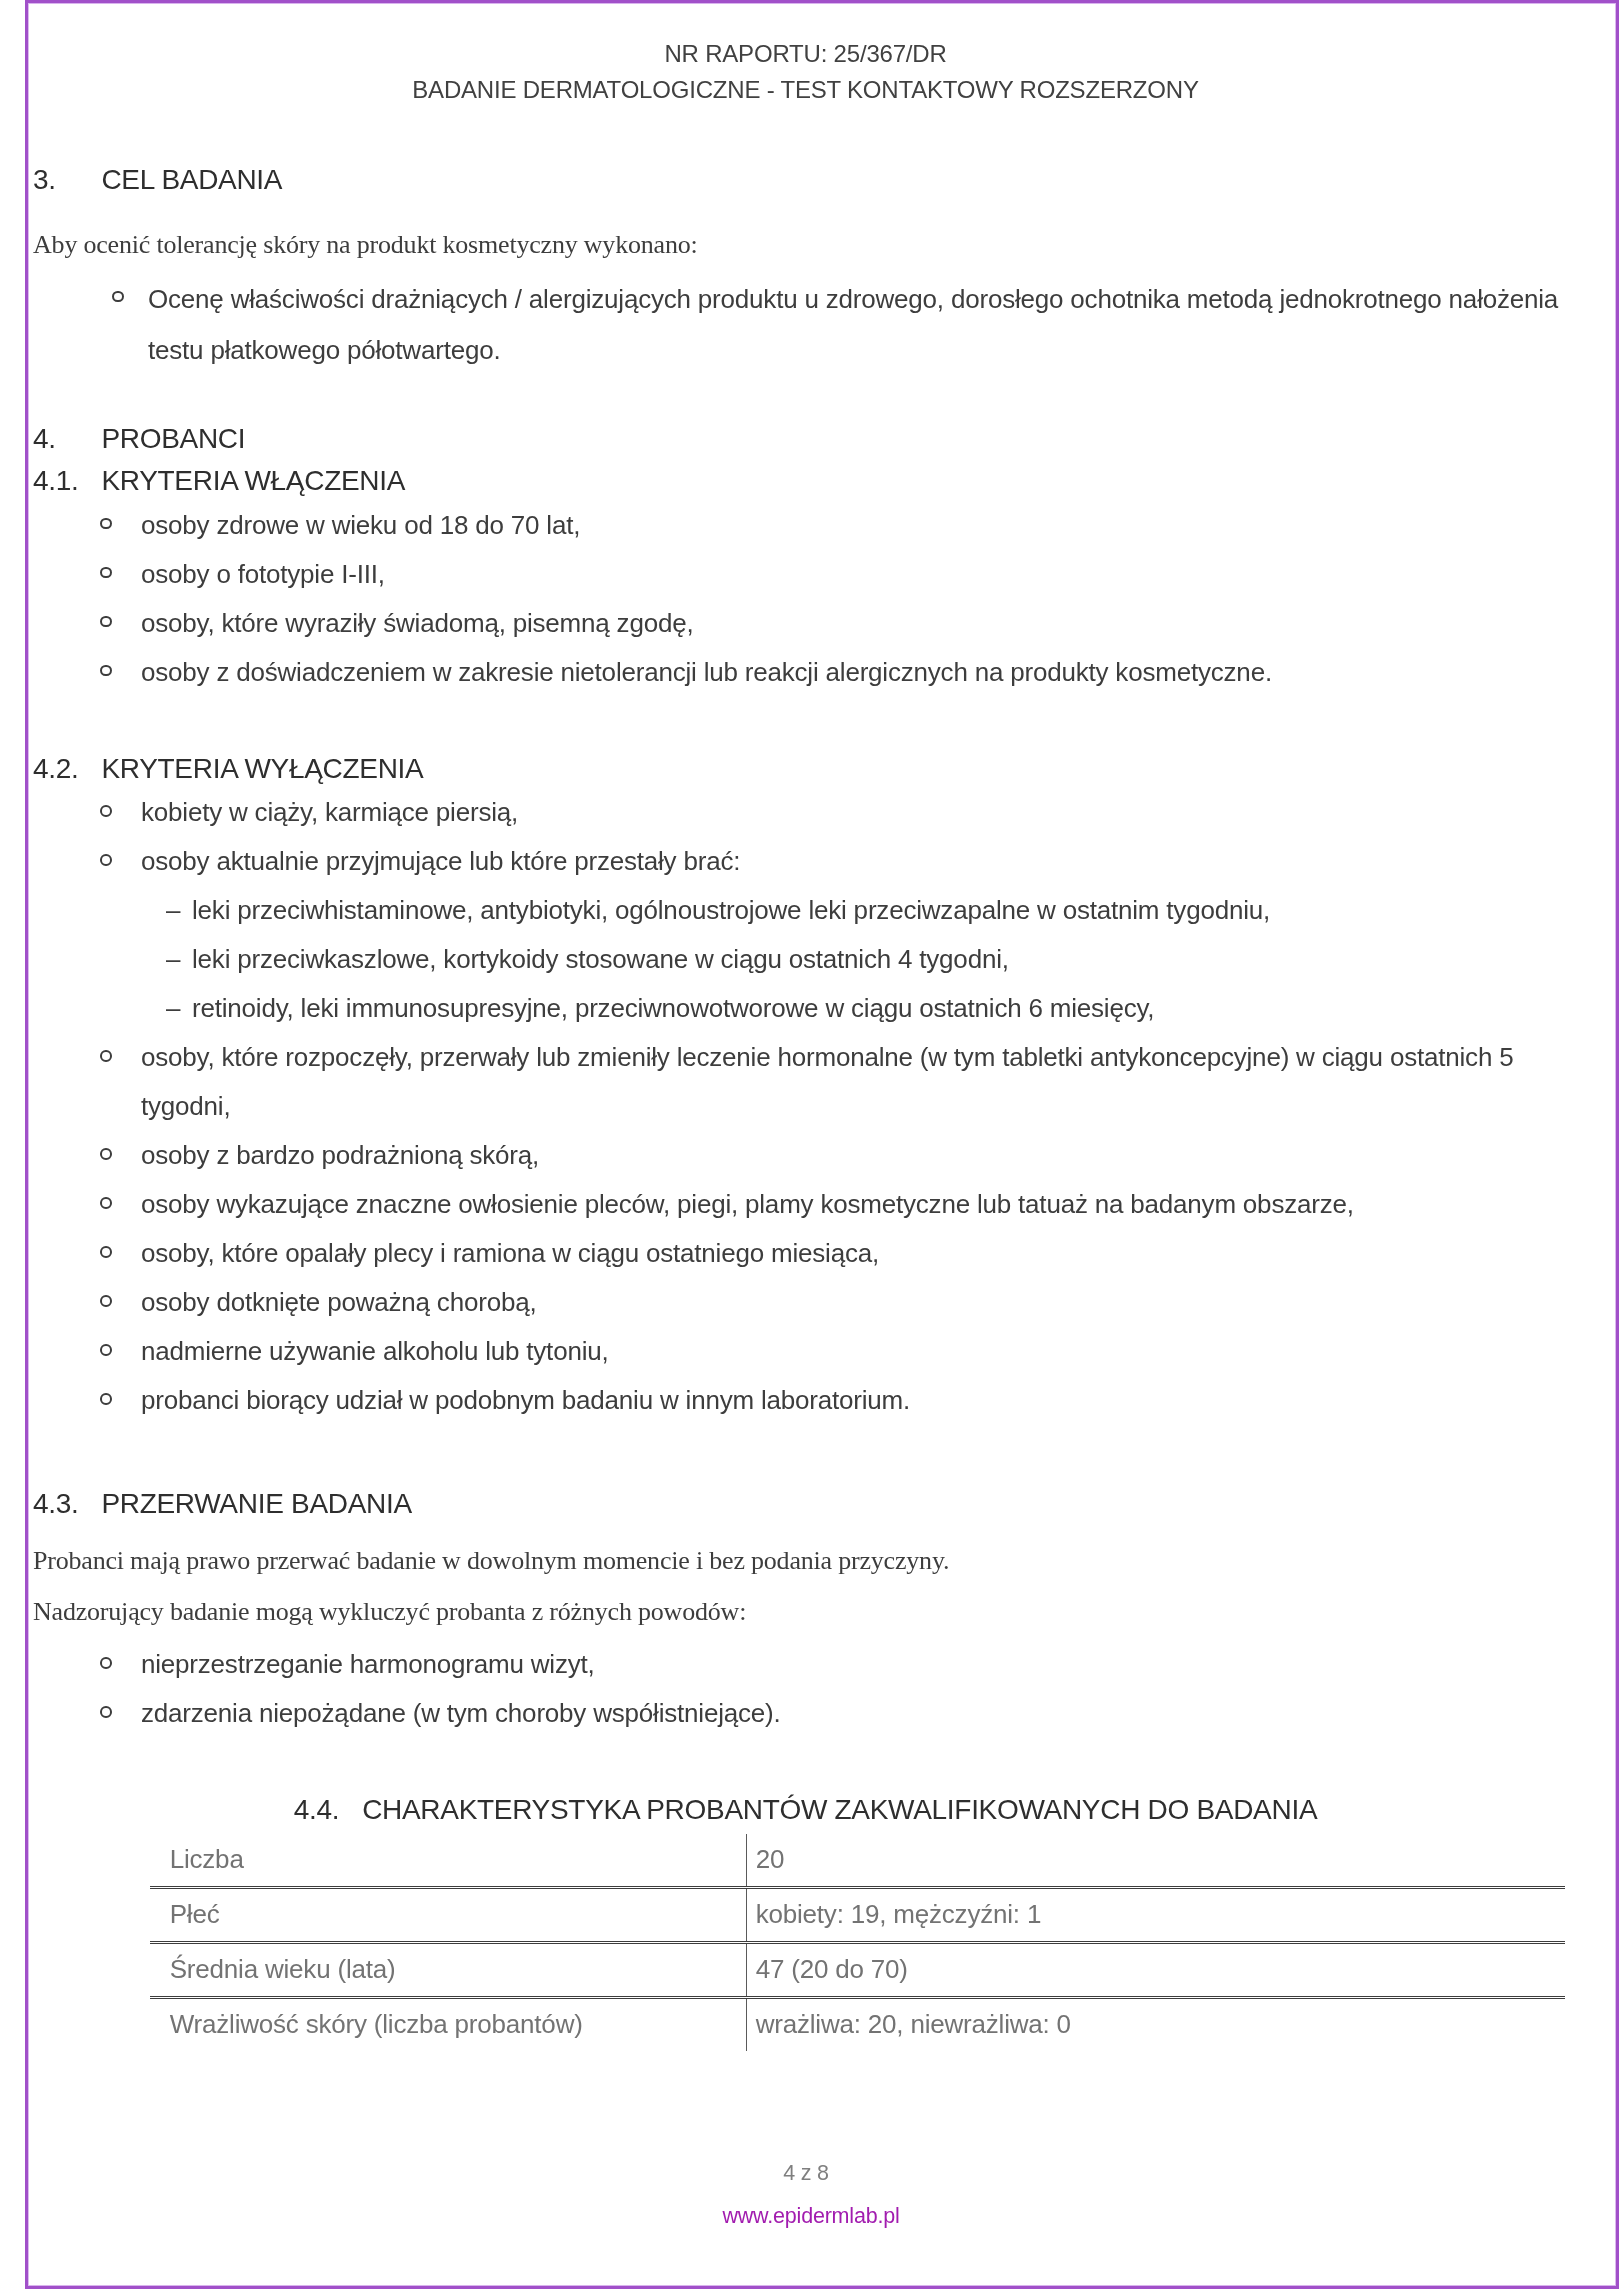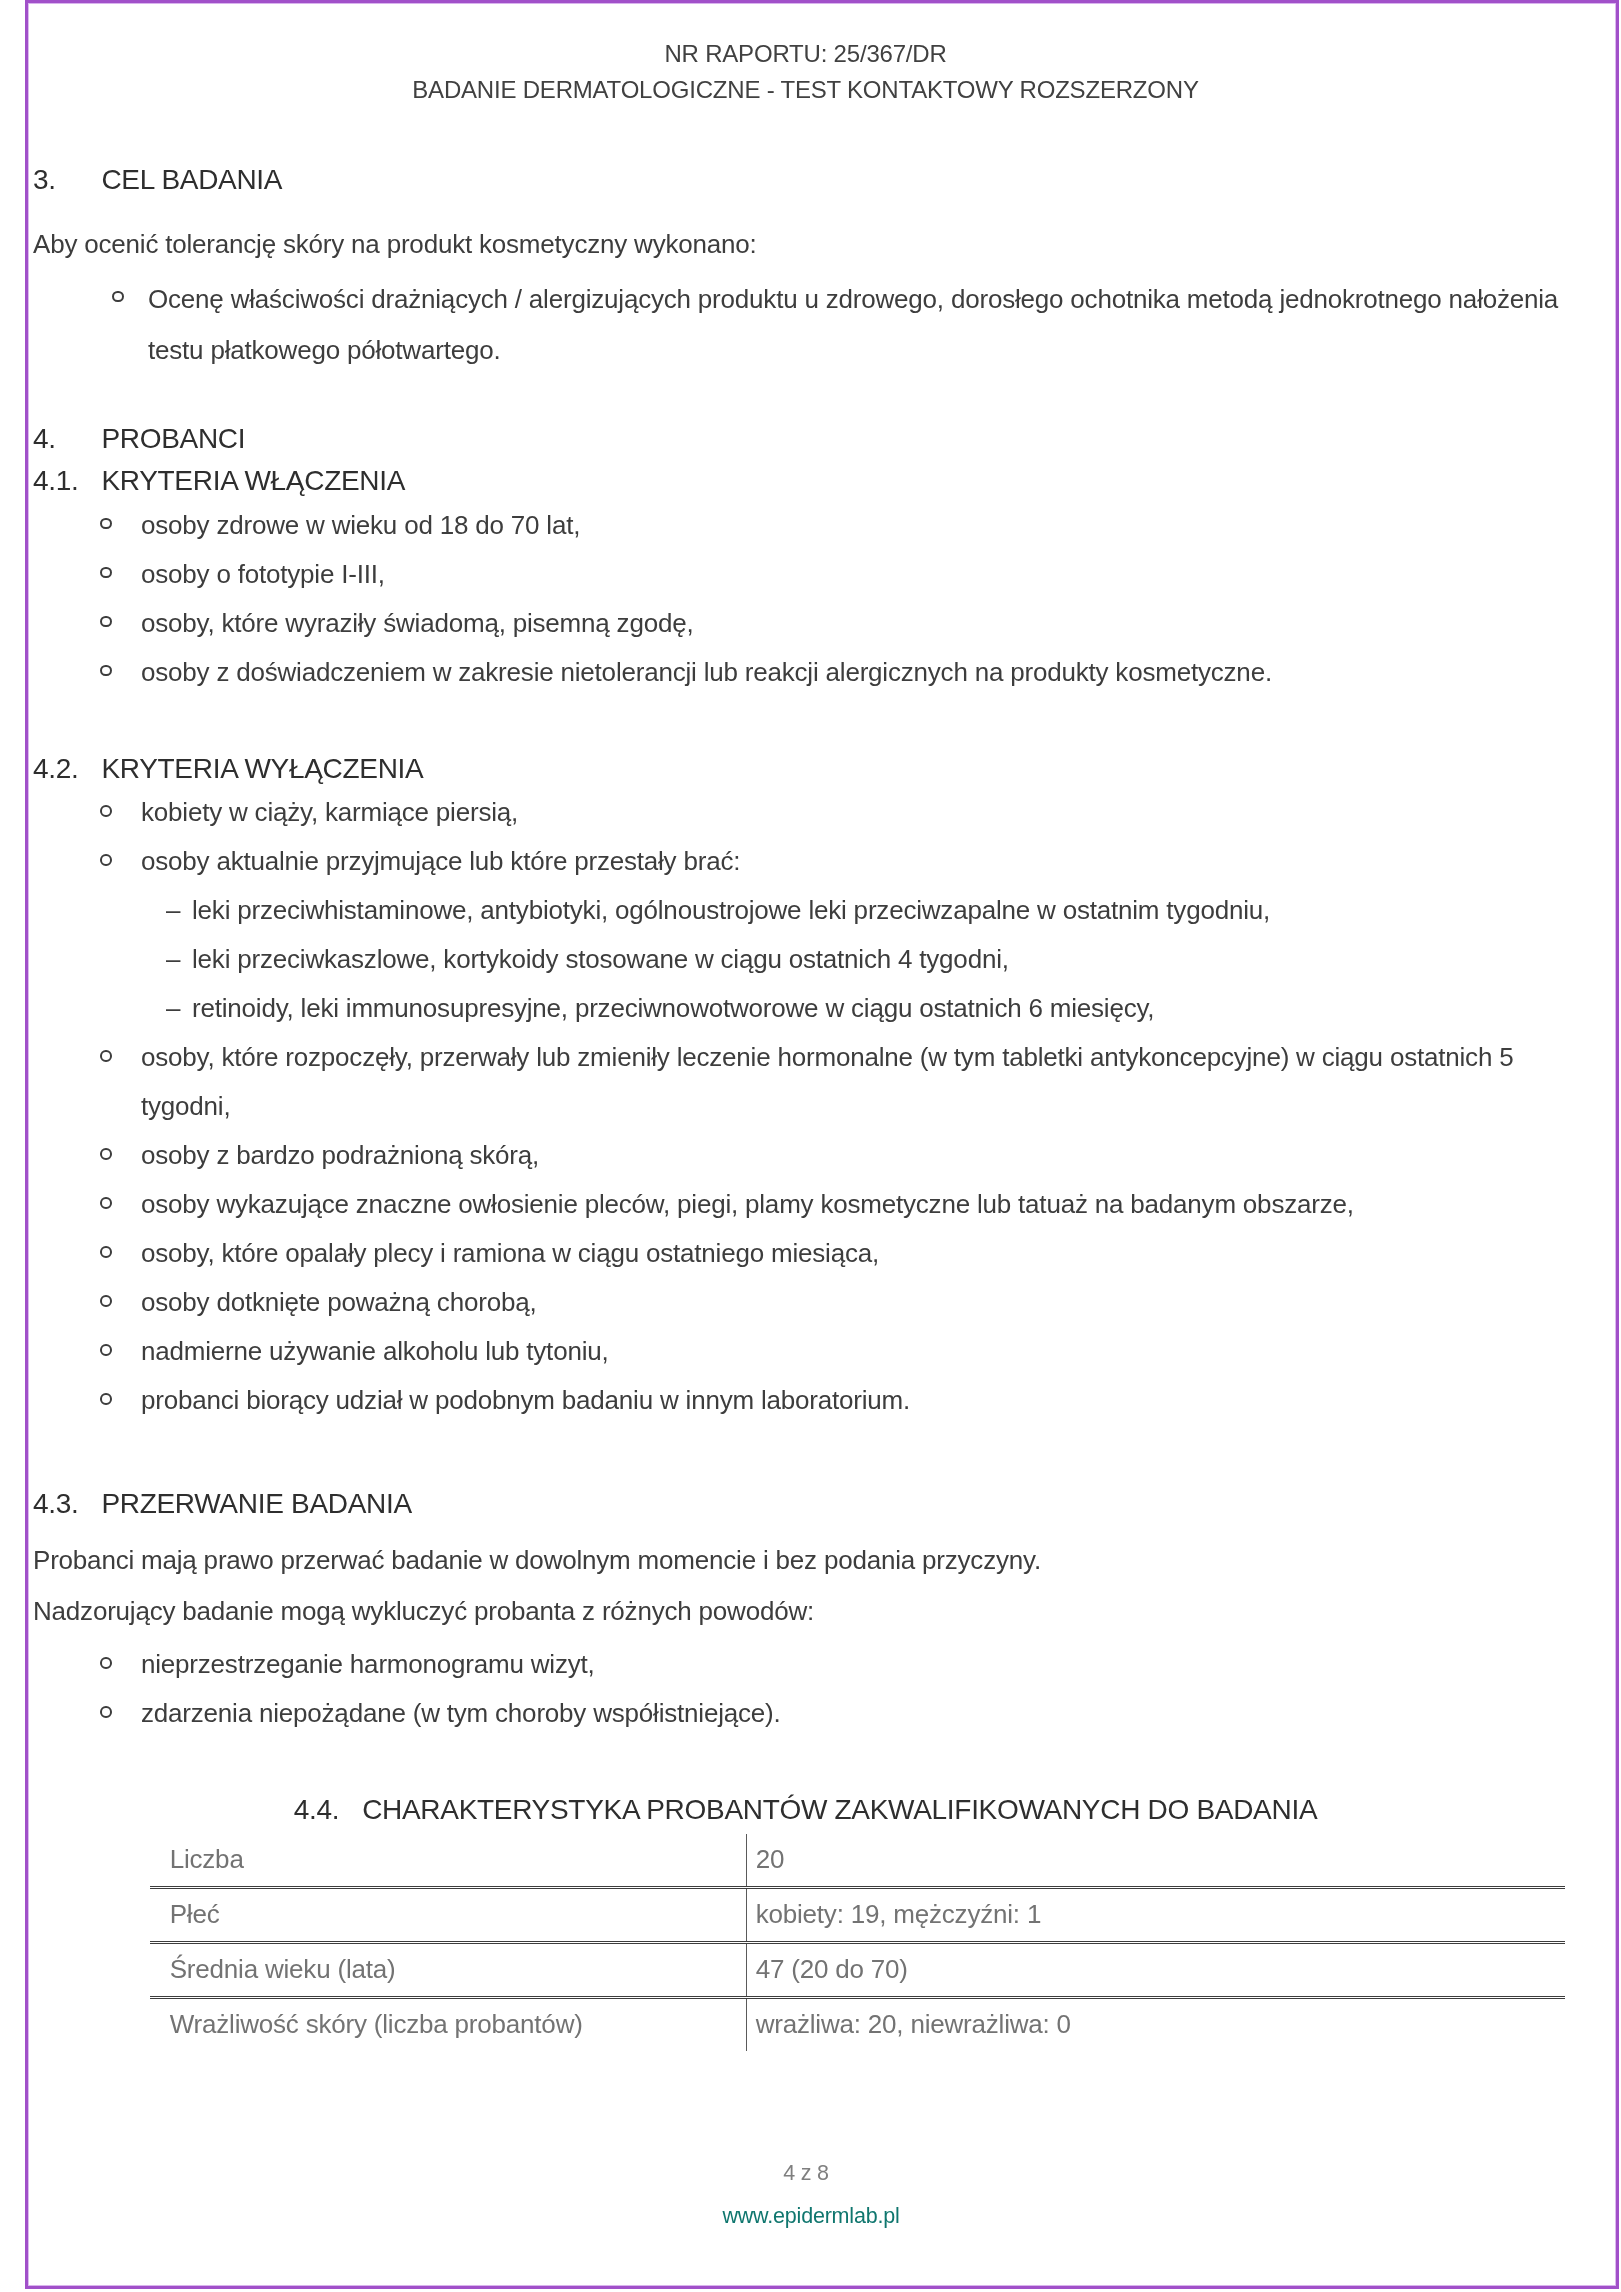--- a/index.html
+++ b/index.html
@@ -27,21 +27,21 @@
 
   .heading{display:flex;align-items:baseline;font-size:28px;color:#2e2e2e;line-height:32px;letter-spacing:-0.3px;}
   .heading .num{flex:0 0 auto;min-width:63px;padding-right:5.4px;}
   .h-s3{margin-top:56px;}
   .h-s4{margin-top:47px;}
   .h-s41{margin-top:10.7px;}
   .h-s42{margin-top:56px;}
   .h-s43{margin-top:63px;}
   .h-s44{margin-top:56px;justify-content:center;}
 
-  .para{line-height:51px;margin:0;}
+  .para{line-height:51px;margin:0;font-family:Liberation Serif, serif;}
   .intro{margin-top:23px;}
   .p43a{margin-top:14.3px;}
 
   ul.blist{list-style:none;margin:0;padding:0;}
   ul.blist{margin-top:3.6px;}
   ul.blist li{position:relative;padding-left:108px;line-height:49px;}
   ul.blist.wide li{line-height:51px;}
   ul.blist li .ring{
     position:absolute;left:67px;top:17px;
     width:11.6px;height:11.6px;border:2.2px solid #3d3d3d;border-radius:50%;
@@ -65,21 +65,21 @@
   table.subjects td{
     height:50px;vertical-align:middle;
     border-bottom:3.6px double #3d3d3d;
     font-size:26px;color:#737373;letter-spacing:-0.2px;
   }
   table.subjects tr:last-child td{border-bottom:none;}
   table.subjects td.c1{width:575px;border-right:1.8px solid #5a5a5a;padding-left:19.7px;}
   table.subjects td.c2{padding-left:9px;}
 
   .footer-page{position:absolute;left:0;right:10px;top:2157px;text-align:center;font-size:21.5px;color:#7f7f7f;line-height:32px;}
-  .footer-site{position:absolute;left:0;right:0;top:2200px;text-align:center;font-size:21.5px;color:#0f766e;line-height:32px;}
+  .footer-site{position:absolute;left:0;right:0;top:2200px;text-align:center;font-size:21.5px;color:#a21caf;line-height:32px;}
 </style>
 </head>
 <body>
 
 <div class="page">
   <div class="frame"></div>
 
   <div class="content">
 
     <header class="doc-header">

